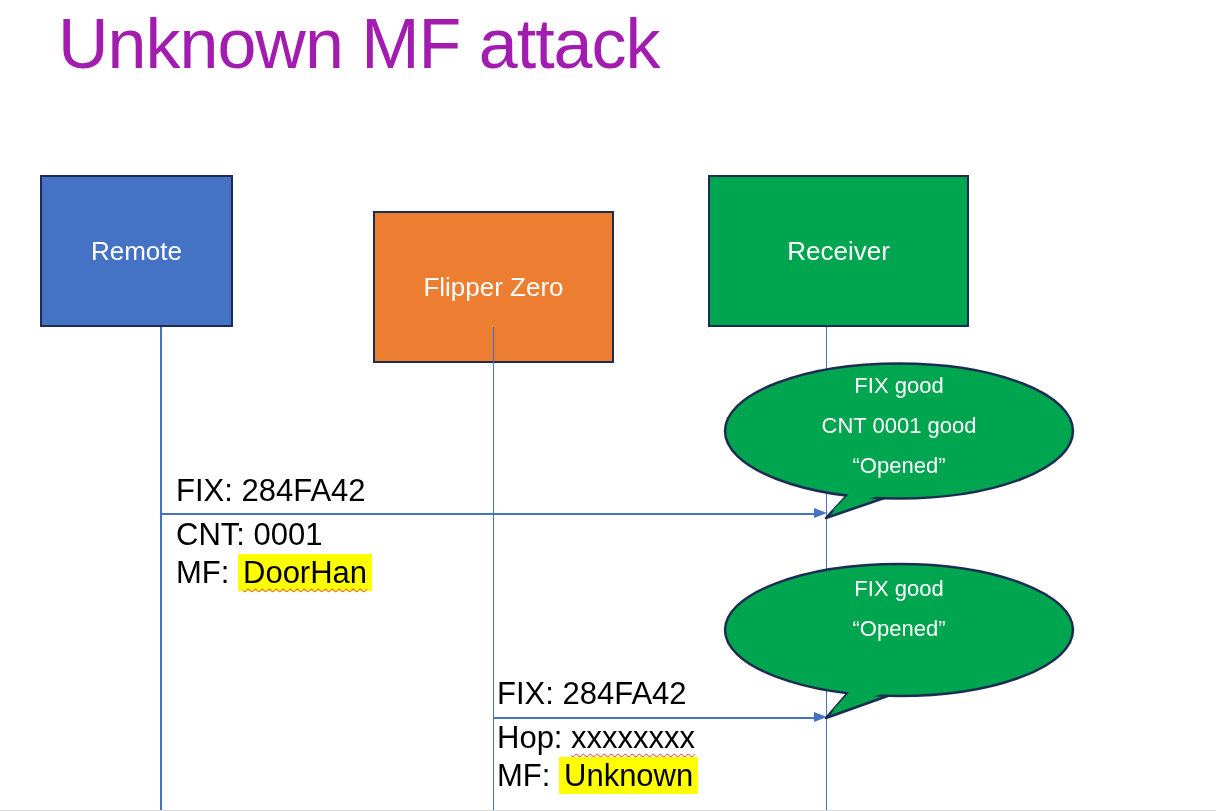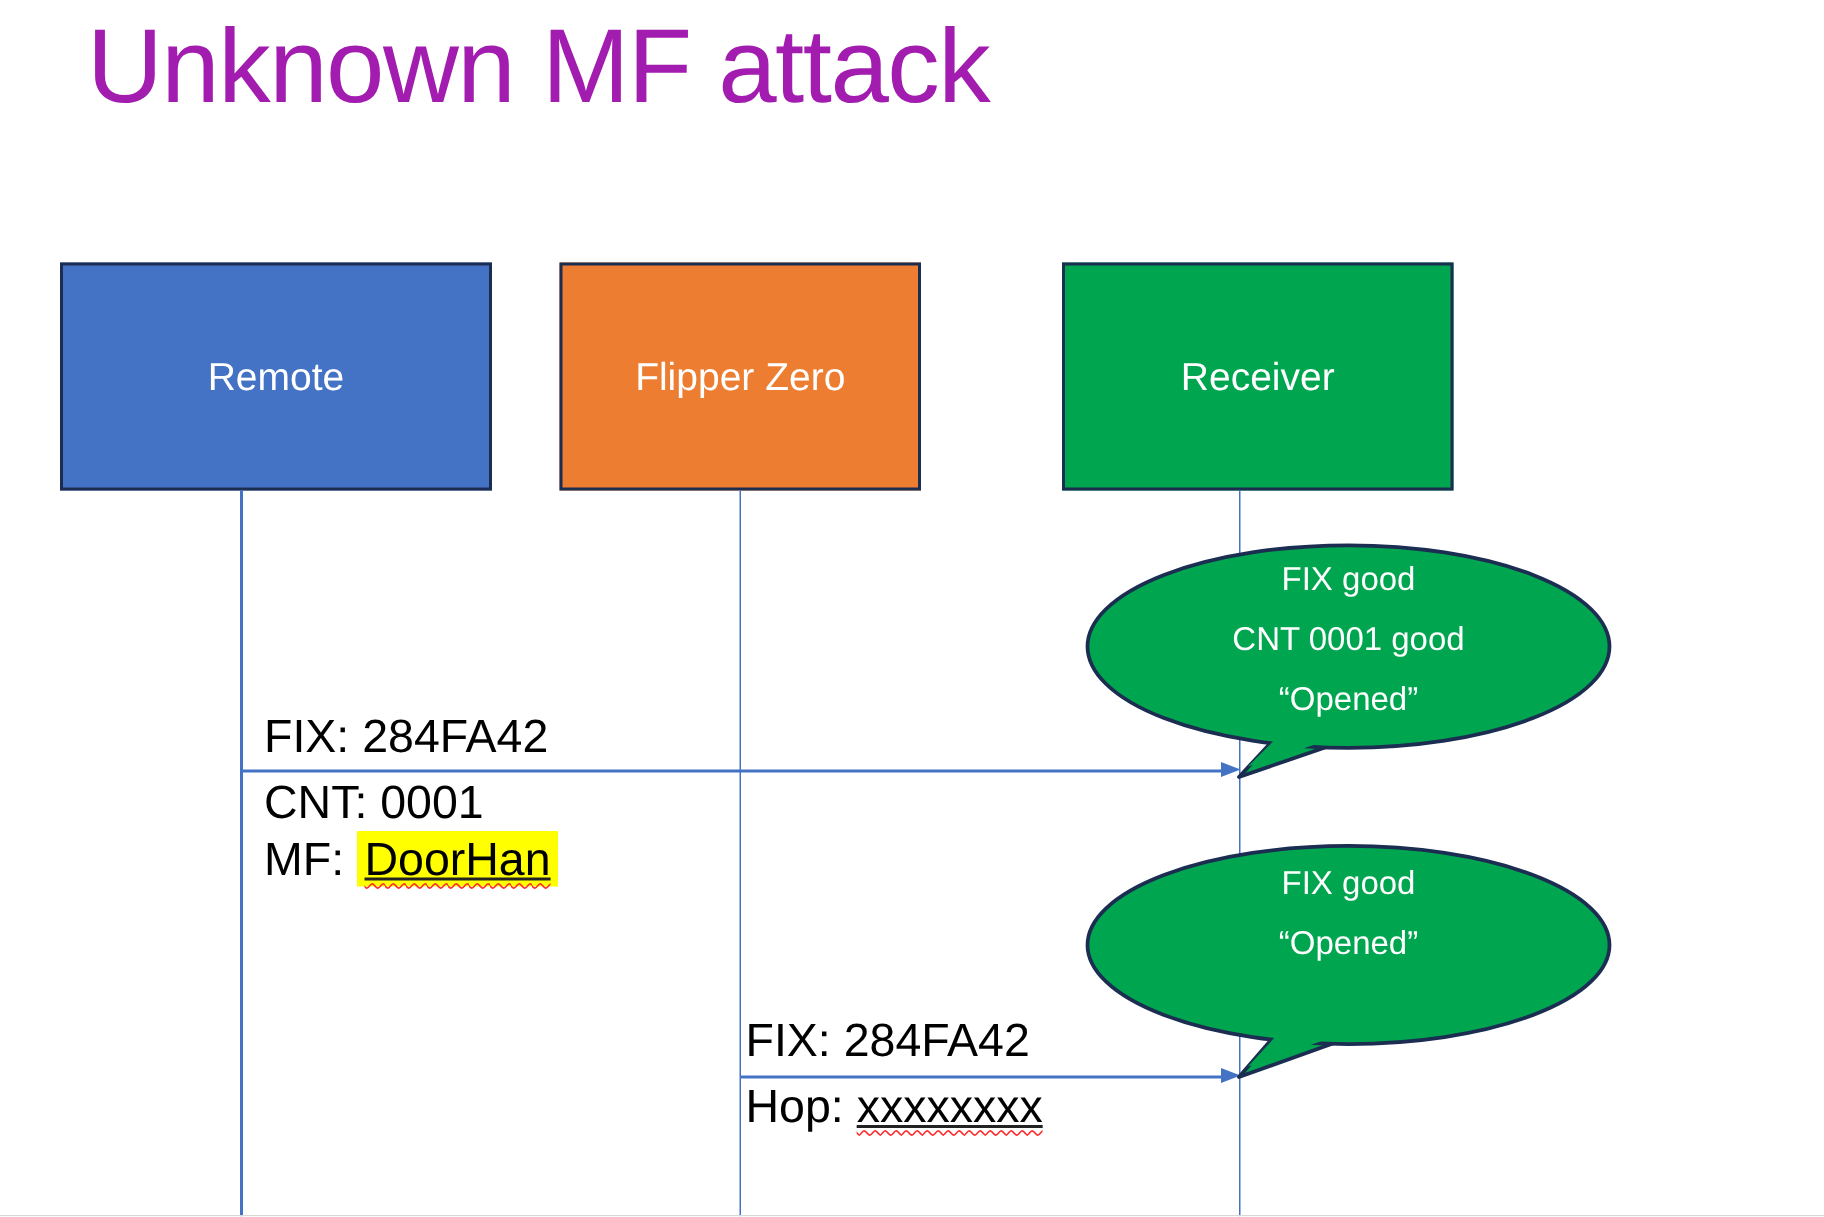--- a/index.html
+++ b/index.html
@@ -10,36 +10,36 @@
   .title {
     position:absolute; left:58px; top:4px; margin:0;
     font-size:70px; font-weight:300; letter-spacing:-1px; color:#111;
     white-space:nowrap;
   }
   .actor {
     position:absolute; top:175px; height:152px; box-sizing:border-box;
     border:2.5px solid #1c2d52; display:flex; align-items:center; justify-content:center;
     color:#fff; font-size:26px;
   }
-  .actor-remote  { left:40px;  width:288px;align-items:center; }
-  .actor-flipper { left:373px; width:241px; }
+  .actor-remote  { left:40px;  width:193px;align-items:center; }
+  .actor-flipper { left:373px; width:241px;margin-top:36px; }
   .actor-receiver{ left:708px; width:261px; }
 
   .lifeline { position:absolute; top:327px; height:484px; width:1.5px; background:#4472C4; }
   .hline    { position:absolute; height:1.5px; background:#4472C4; }
   .arrowhead{
     position:absolute; width:0; height:0;
     border-top:5.5px solid transparent; border-bottom:5.5px solid transparent;
     border-left:13px solid #4472C4;
   }
 
   .lbl { position:absolute; font-size:31px; line-height:38px; color:#000; white-space:nowrap; }
   .hl  { background:#FFFF00; padding:1px 5px; }
   .u-solid {
-    text-decoration:underline; text-decoration-color:#222;
+    text-decoration-color:#222;
     text-decoration-thickness:1.5px; text-underline-offset:2px;margin-top:18px;
   }
   .u-wavy {
     text-decoration:underline wavy #FF2A2A;
     text-decoration-thickness:1px; text-underline-offset:5px;
   }
 
   .callout-svg { position:absolute; left:716px; width:372px; }
   .callout-text {
     position:absolute; left:729px; width:340px; text-align:center;
@@ -100,15 +100,18 @@
     <span>CNT: </span><span>0001</span>
   </div>
   <div class="lbl" style="left:176px; top:554px">
     <span>MF: </span><span class="hl u-solid" style="background-color: rgb(255, 255, 0);"><span class="u-wavy">DoorHan</span></span>
   </div>
 
   <div class="lbl" style="left:497px; top:675px">FIX: 284FA42</div>
   <div class="lbl" style="left:497px; top:719px">
     <span>Hop: </span><span class="u-solid"><span class="u-wavy">xxxxxxxx</span></span>
   </div>
+  <div class="lbl" style="left:497px; top:757px">
+    <span>MF: </span><span class="hl" style="background-color: rgb(255, 255, 0);">Unknown</span>
+  </div>
 
   <div class="slide-edge"></div>
 </div>
 
 </body></html>

